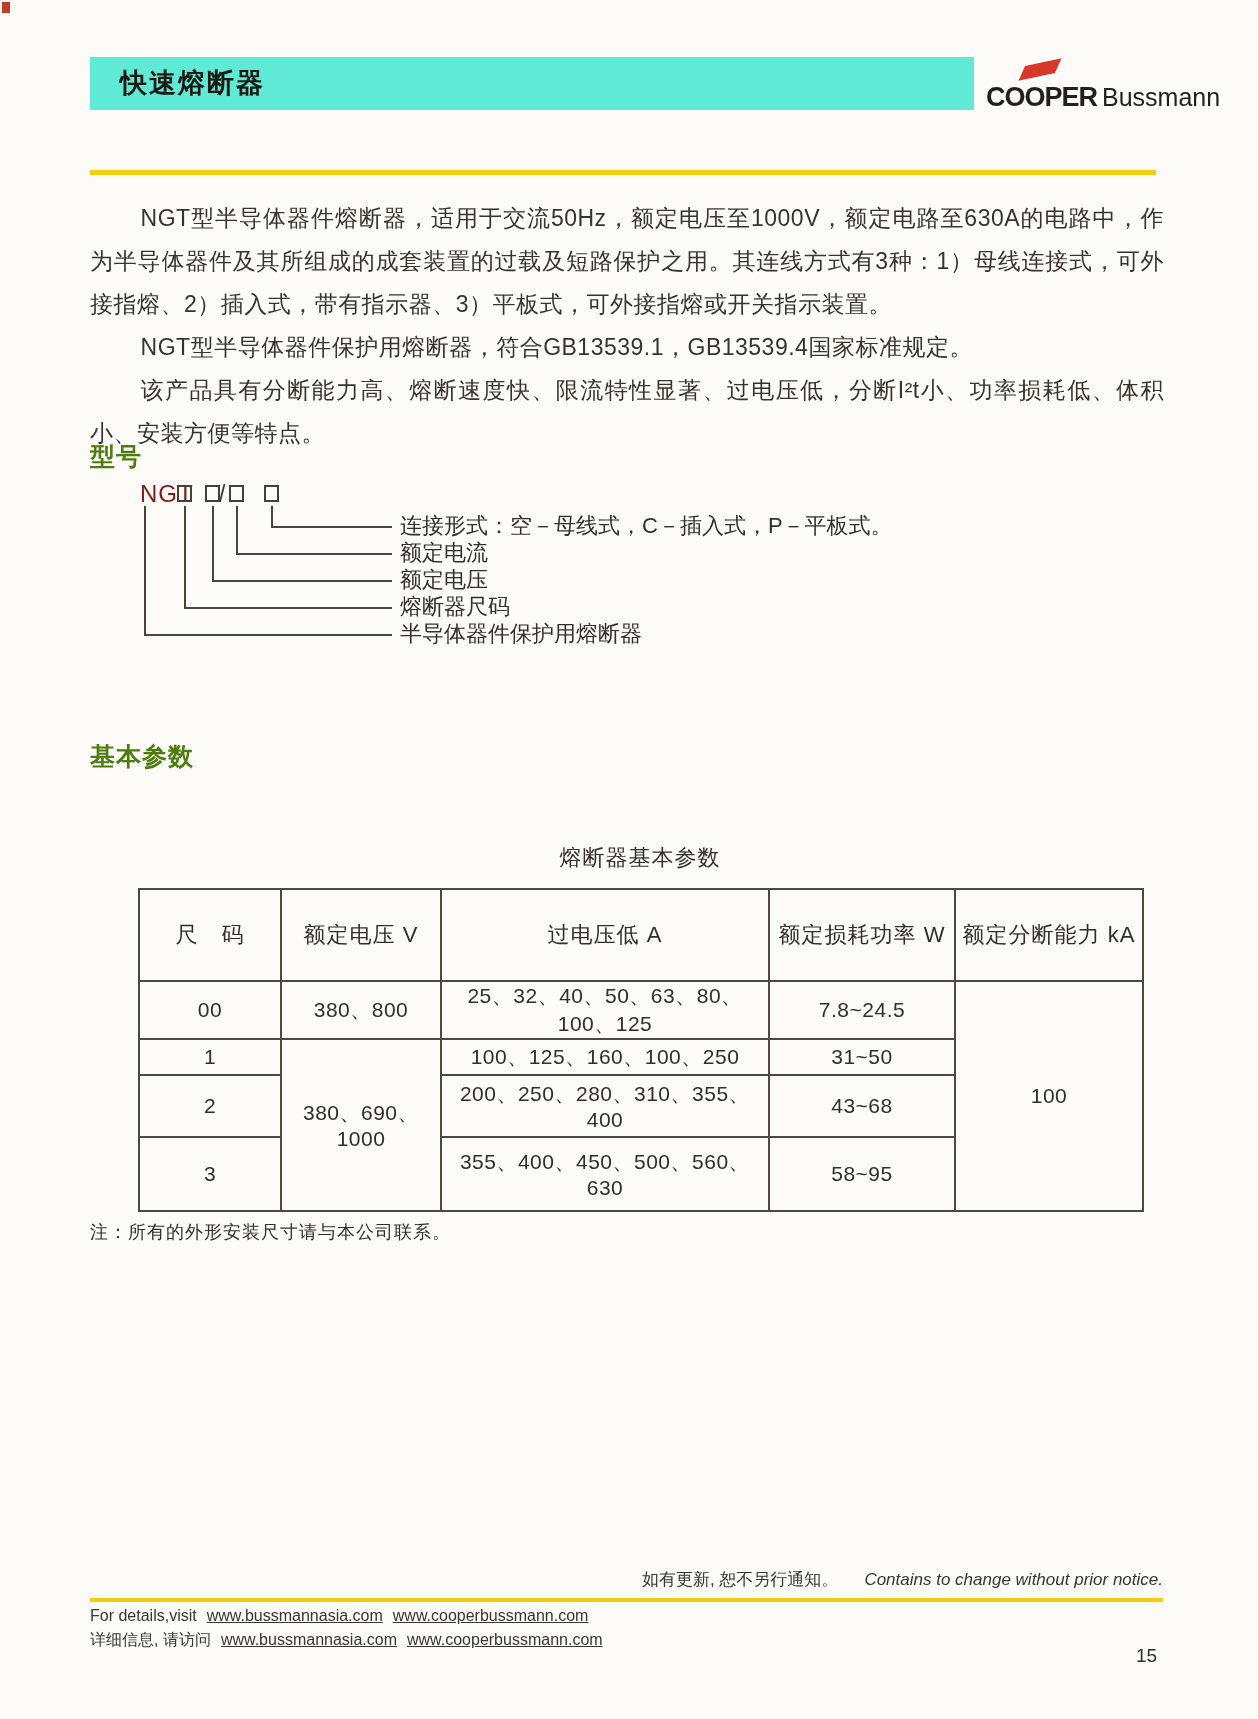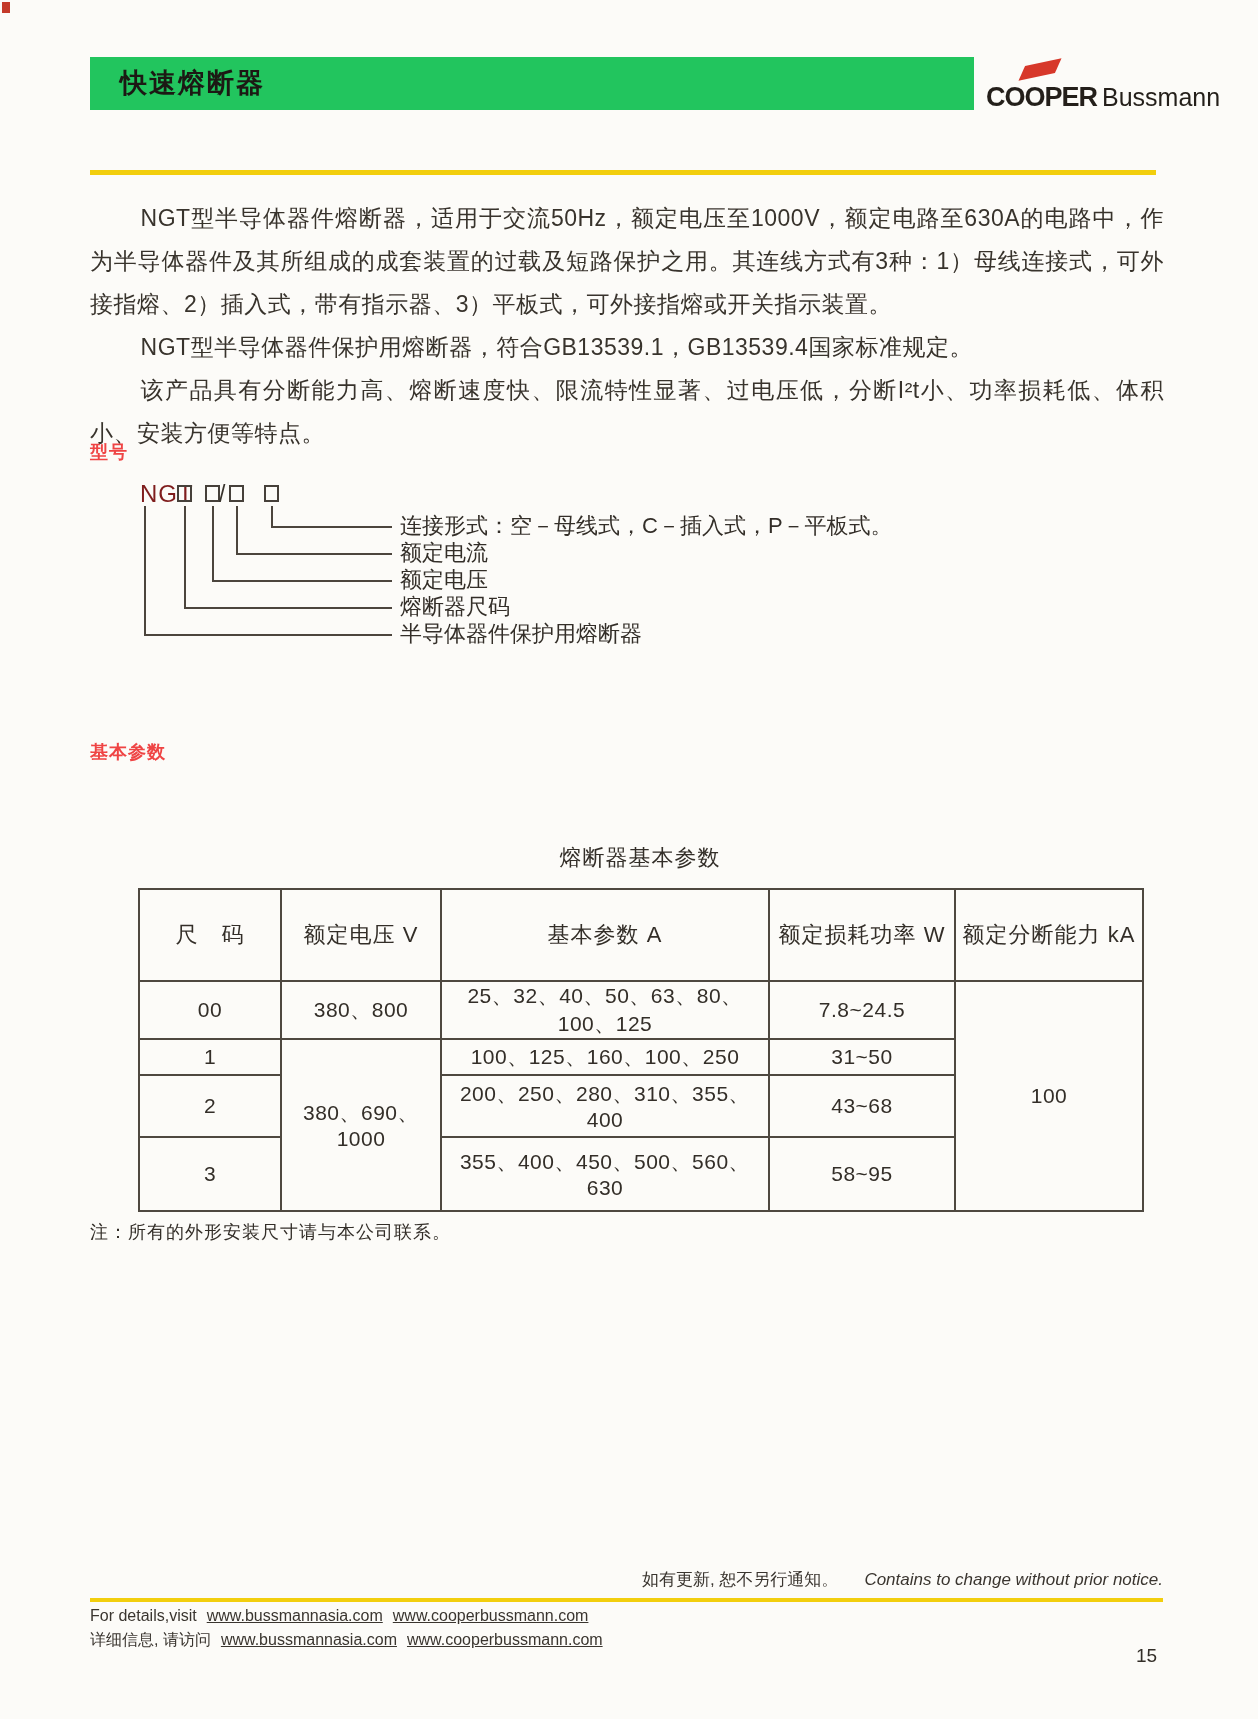--- a/index.html
+++ b/index.html
@@ -3,36 +3,36 @@
 <meta charset="utf-8">
 <style>
   html,body{margin:0;padding:0;background:#e9e9e7;}
   .page{
     position:relative;width:1258px;height:1719px;background:#fcfbf8;
     font-family:"Liberation Sans","DejaVu Sans",sans-serif;color:#38332c;
     overflow:hidden;margin:0 auto;
   }
   .corner-mark{position:absolute;left:2px;top:2px;width:8px;height:11px;background:#c43a2a;}
   
-  .topbar{position:absolute;left:90px;top:57px;width:884px;height:53px;background:#22c55e;}
+  .topbar{position:absolute;left:90px;top:57px;width:884px;height:53px;background:#5eead4;}
   .topbar span{display:block;padding-left:30px;line-height:53px;font-size:27px;font-weight:bold;color:#1c1914;letter-spacing:2px;}
   
   .logo{position:absolute;left:986px;top:56px;width:200px;height:52px;}
   .logo-flag{position:absolute;left:38px;top:6px;width:32px;height:15px;background:#D7382A;transform:skewX(-35deg) rotate(-14deg);}
   .logo-text{position:absolute;left:0;top:26px;white-space:nowrap;}
   .logo-text .cooper{font-size:27px;font-weight:bold;letter-spacing:-1px;color:#241f1a;}
   .logo-text .bussmann{font-size:25px;color:#241f1a;margin-left:5px;}
   
   .page-title{position:absolute;left:90px;top:118px;margin:0;font-size:35px;line-height:44px;font-weight:bold;letter-spacing:1px;color:#29251f;}
   .title-rule{position:absolute;left:90px;top:170px;width:1066px;height:5px;background:#F2CE0D;}
   
   .intro{position:absolute;left:90px;top:197px;width:1074px;}
   .intro p{margin:0;font-size:23px;line-height:43px;text-align:justify;text-indent:2.2em;letter-spacing:0.5px;color:#38332c;}
   
-  .sec-h{position:absolute;margin:0;font-size:18px;font-weight:bold;color:#ef4444;letter-spacing:1px;}
+  .sec-h{position:absolute;margin:0;font-size:25px;font-weight:bold;color:#4d7c0f;letter-spacing:1px;}
   .h-model{left:90px;top:440px;}
   .h-params{left:90px;top:740px;}
   
   .ngt{position:absolute;left:140px;top:480px;font-size:24px;letter-spacing:1px;color:#7f1d1d;}
   .mbox{position:absolute;top:485px;width:11px;height:13px;border:2px solid #46403a;background:transparent;}
   .b1{left:177px;} .b2{left:205px;} .b3{left:229px;} .b4{left:264px;}
   .slash{position:absolute;left:219px;top:481px;font-size:23px;color:#38332c;}
   .conn{position:absolute;top:506px;border-left:2px solid #4c453d;border-bottom:2px solid #4c453d;}
   .c5{left:271px;width:119px;height:20px;}
   .c4{left:236px;width:154px;height:47px;}
@@ -115,21 +115,21 @@
       <col style="width:142px">
         <col style="width:160px">
         <col style="width:328px">
         <col style="width:186px">
         <col style="width:188px">
     </colgroup>
     <tbody>
         <tr>
       <th>尺　码</th>
       <th>额定电压 V</th>
-      <th>基本参数 A</th>
+      <th>过电压低 A</th>
       <th>额定损耗功率 W</th>
       <th>额定分断能力 kA</th>
     </tr>
     <tr class="r0">
       <td>00</td>
       <td>380、800</td>
       <td class="cur">25、32、40、50、63、80、100、125</td>
       <td>7.8~24.5</td>
       <td rowspan="4">100</td>
     </tr>

